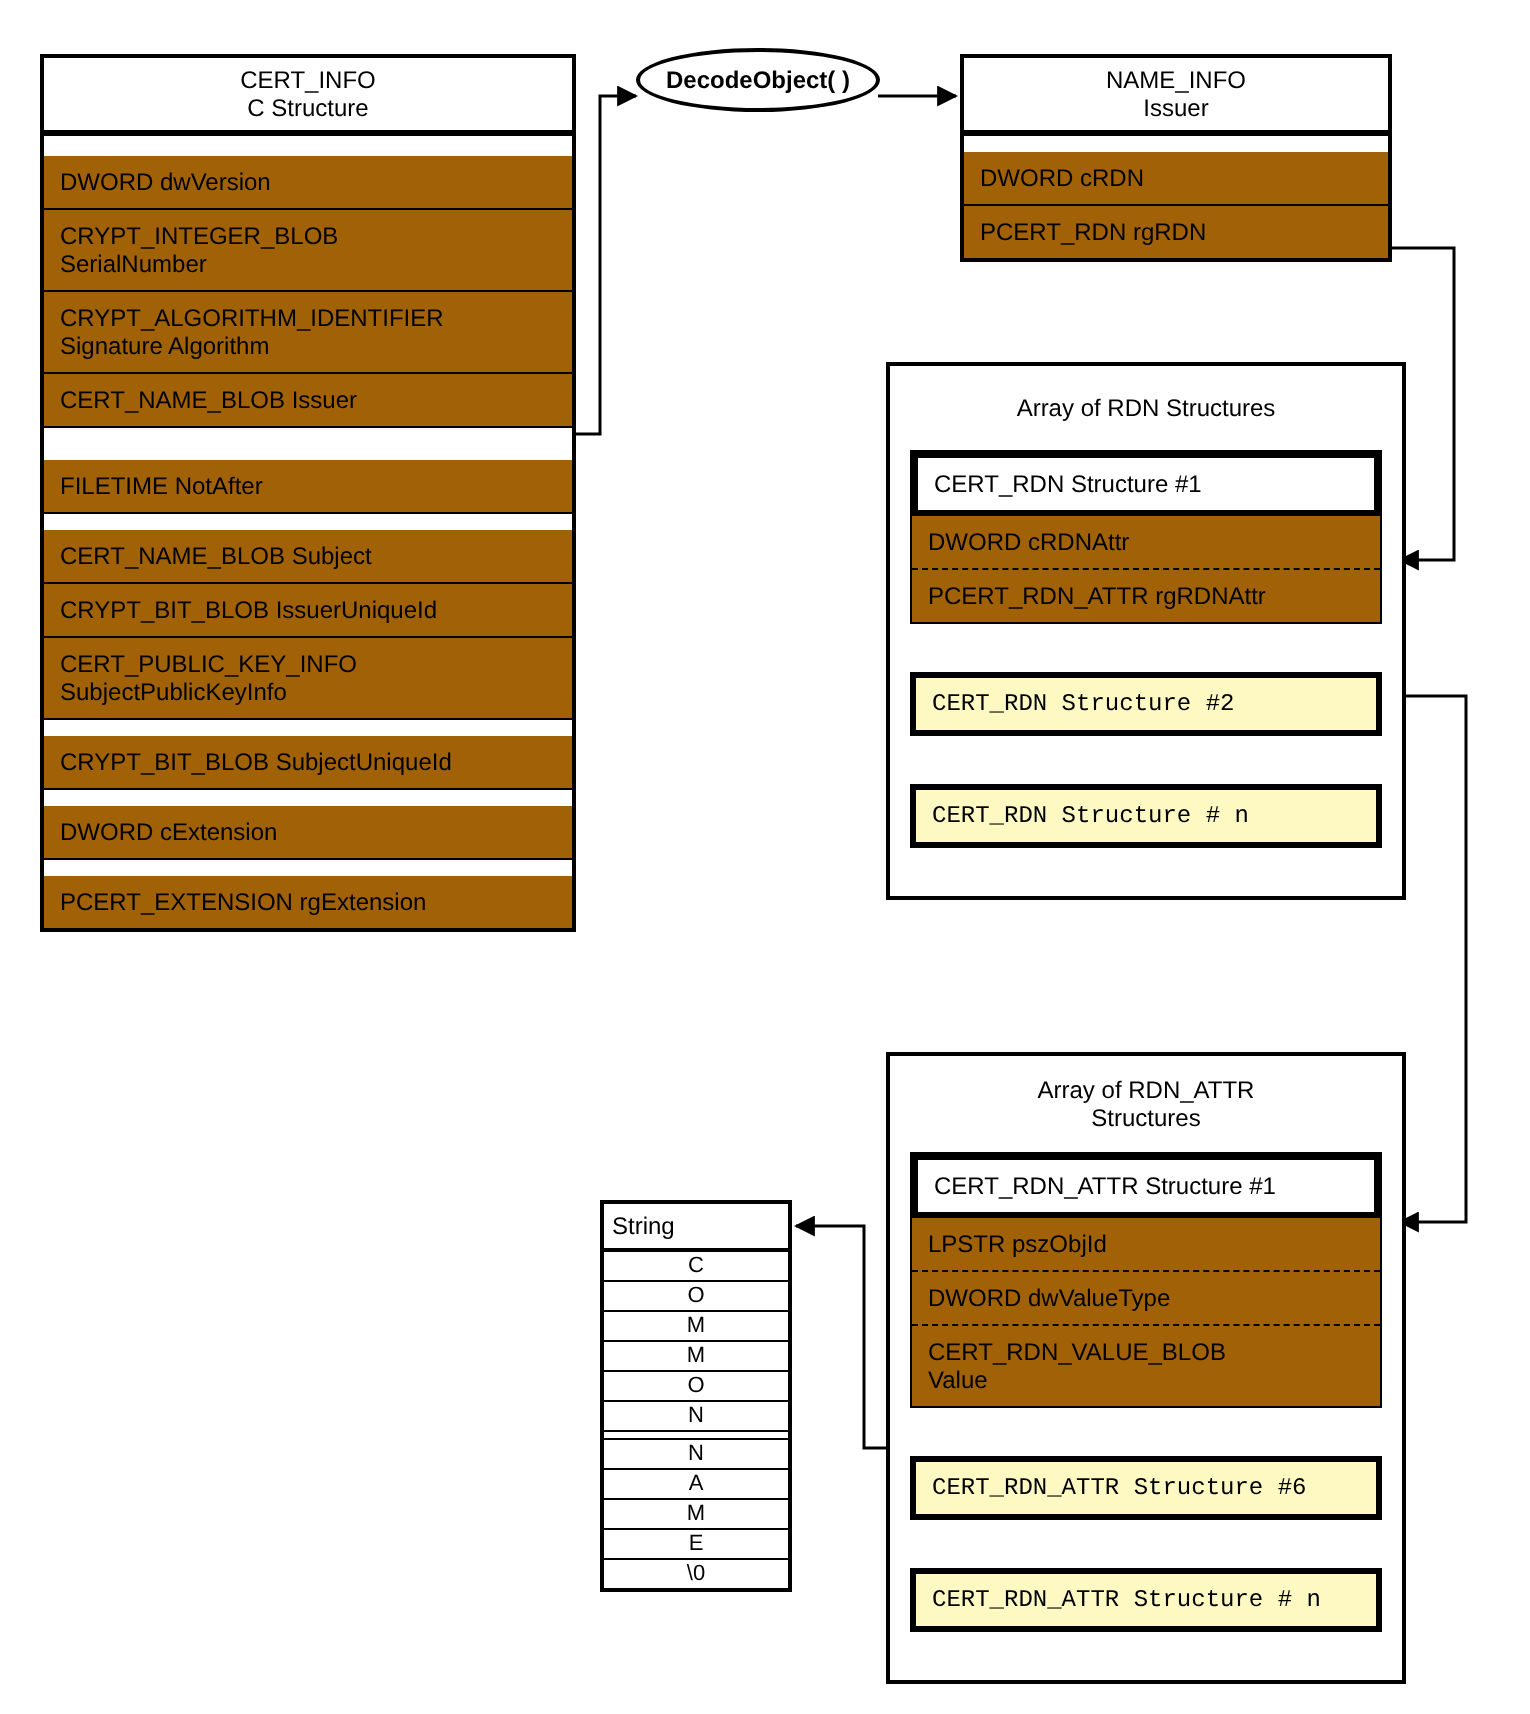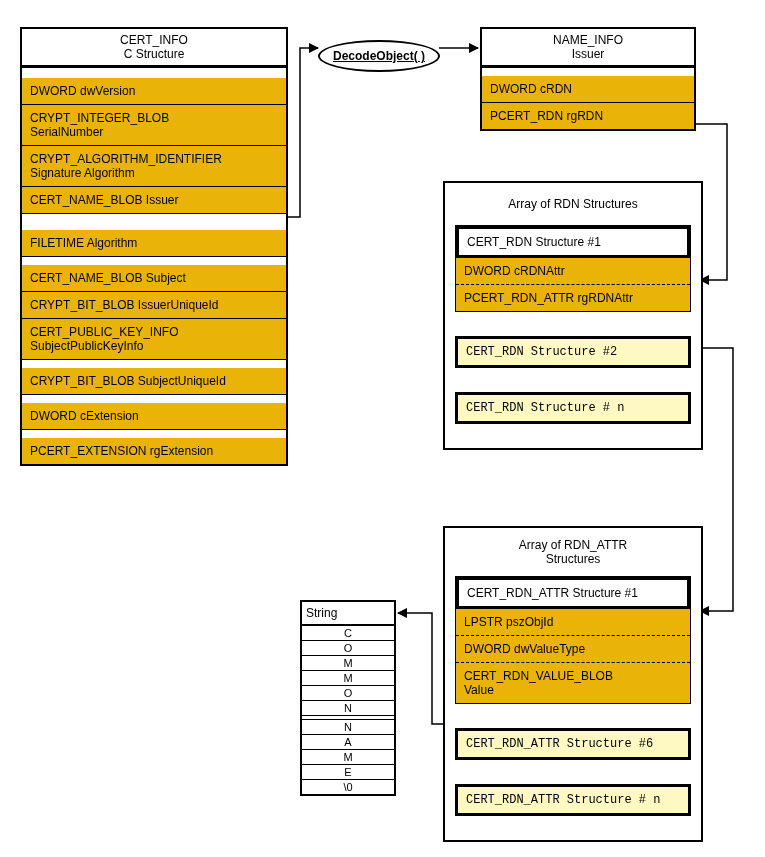--- a/index.html
+++ b/index.html
@@ -22,21 +22,21 @@
     border: 3px solid black;
     text-align: center;
     padding: 4px 4px;
     font-size: 12px;
     background: white;
   }
   .row {
     border-bottom: 1px solid black;
     padding: 6px 8px;
     font-size: 12px;
-    background: #eab308;
+    background: #a16207;
   }
   .row.dash { border-bottom: 1px dashed black; }
   .row.none { border-bottom: none; }
   .inner {
     border: 3px solid black;
     margin: 24px 10px;
     padding: 6px 8px;
     font-size: 12px;
     background: #fef9c3;
     font-family: Liberation Mono, monospace;
@@ -99,34 +99,34 @@
     <div>CERT_INFO</div>
     <div>C Structure</div>
   </div>
   <div style="height:10px;"></div>
   <div class="row">DWORD dwVersion</div>
   <div class="row">CRYPT_INTEGER_BLOB<br>SerialNumber</div>
   <div class="row">CRYPT_ALGORITHM_IDENTIFIER<br>Signature Algorithm</div>
   <div class="row">CERT_NAME_BLOB Issuer</div>
   <div style="height:8px;"></div>
   <div style="height:8px;"></div>
-  <div class="row">FILETIME Algorithm</div>
+  <div class="row">FILETIME NotAfter</div>
   <div style="height:8px;"></div>
   <div class="row">CERT_NAME_BLOB Subject</div>
   <div class="row">CRYPT_BIT_BLOB IssuerUniqueId</div>
   <div class="row">CERT_PUBLIC_KEY_INFO<br>SubjectPublicKeyInfo</div>
   <div style="height:8px;"></div>
   <div class="row">CRYPT_BIT_BLOB SubjectUniqueId</div>
   <div style="height:8px;"></div>
   <div class="row">DWORD cExtension</div>
   <div style="height:8px;"></div>
   <div class="row none">PCERT_EXTENSION rgExtension</div>
 </div>
 
-<div class="ellipse" style="left:318px; top:40px; width:122px; height:32px;text-decoration:underline;">
+<div class="ellipse" style="left:318px; top:24px; width:122px; height:32px;">
   <span>DecodeObject( )</span>
 </div>
 
 <div class="box" style="left:480px; top:27px; width:216px;">
   <div class="header" style="border:none; border-bottom:3px solid black;">
     <div>NAME_INFO</div>
     <div>Issuer</div>
   </div>
   <div style="height:8px;"></div>
   <div class="row">DWORD  cRDN</div>

